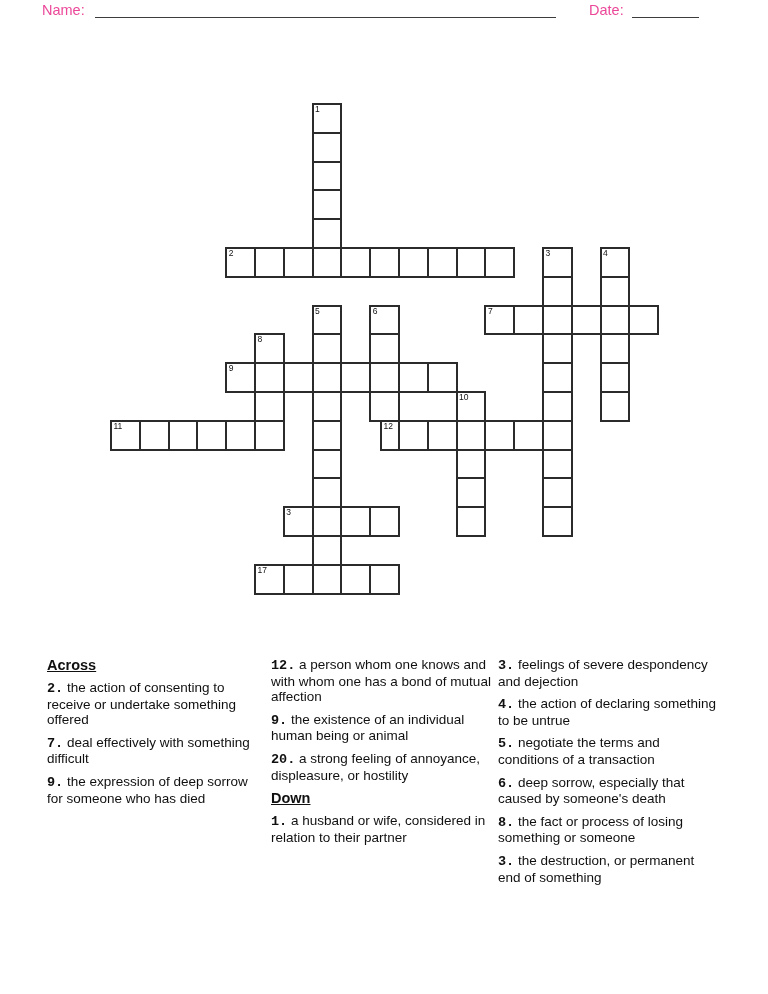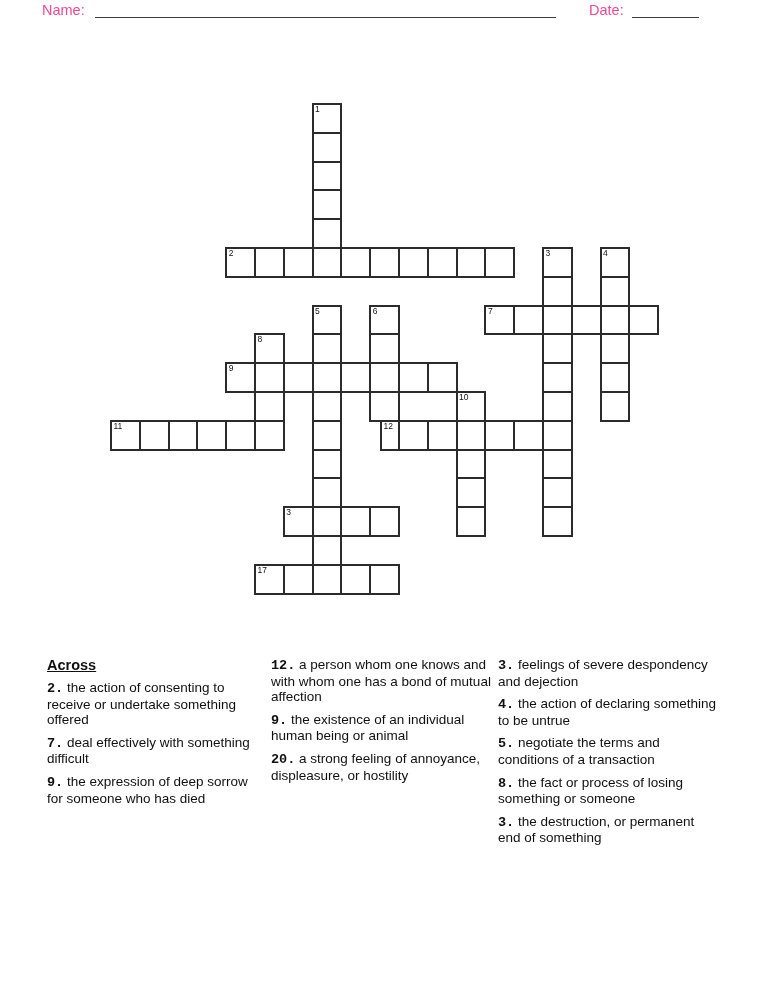--- a/index.html
+++ b/index.html
@@ -160,22 +160,25 @@
   <div class="clues-col" id="clue-col-1">
       <div class="clue-header">Across</div>
       <div class="clue"><b>2.</b> the action of consenting to receive or undertake something offered</div>
       <div class="clue"><b>7.</b> deal effectively with something difficult</div>
       <div class="clue"><b>9.</b> the expression of deep sorrow for someone who has died</div>
     </div>
   <div class="clues-col" id="clue-col-2">
       <div class="clue"><b>12.</b> a person whom one knows and with whom one has a bond of mutual affection</div>
       <div class="clue"><b>9.</b> the existence of an individual human being or animal</div>
       <div class="clue"><b>20.</b> a strong feeling of annoyance, displeasure, or hostility</div>
+      <div class="clue-header">Down</div>
+      <div class="clue"><b>1.</b> a husband or wife, considered in relation to their partner</div>
     </div>
   <div class="clues-col" id="clue-col-3">
       <div class="clue"><b>3.</b> feelings of severe despondency and dejection</div>
       <div class="clue"><b>4.</b> the action of declaring something to be untrue</div>
       <div class="clue"><b>5.</b> negotiate the terms and conditions of a transaction</div>
+      <div class="clue"><b>6.</b> deep sorrow, especially that caused by someone's death</div>
       <div class="clue"><b>8.</b> the fact or process of losing something or someone</div>
       <div class="clue"><b>3.</b> the destruction, or permanent end of something</div>
     </div>
 
 </div>
 
 </body></html>

